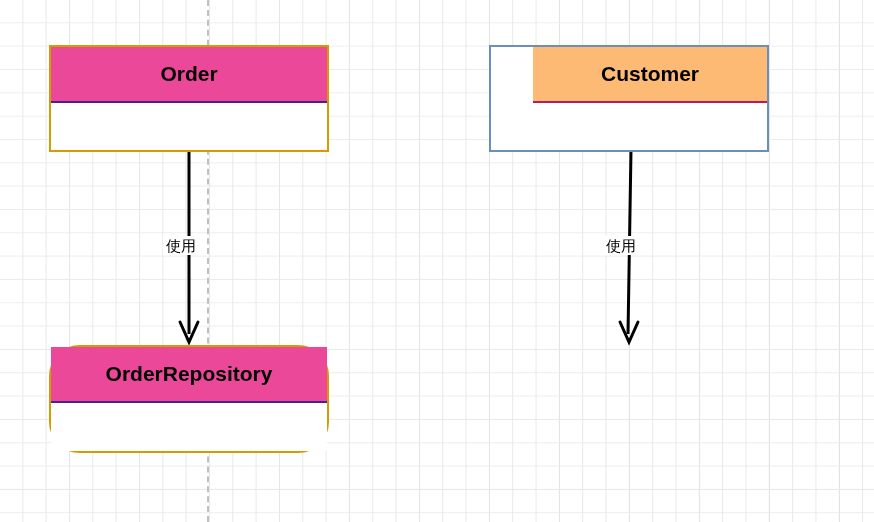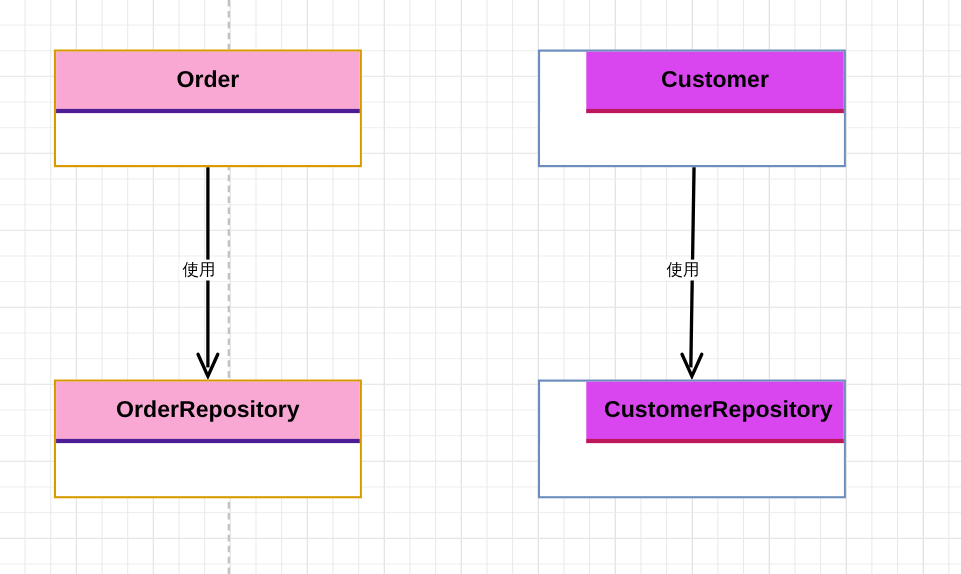--- a/index.html
+++ b/index.html
@@ -59,28 +59,28 @@
     font-weight: bold;
     color: #000000;
     white-space: nowrap;
   }
   .uml-body {
     box-sizing: border-box;
     background: #ffffff;
   }
   .uml-box.orange { border-color: #d79b00; }
   .uml-box.orange .uml-header {
-    background: #f9a8d4;
-    border-bottom: 4px solid #4c1d95;
+    background: #ec4899;
+    border-bottom: 2px solid #4c1d95;
     text-align: center;
   }
   .uml-box.blue { border-color: #6c8ebf; }
   .uml-box.blue .uml-header {
-    background: #d946ef;
-    border-bottom: 4px solid #be185d;
+    background: #fdba74;
+    border-bottom: 2px solid #be185d;
     margin-left: 42px;
   }
   
   .arrow-svg {
     position: absolute;
     overflow: visible;
   }
   .edge-label {
     position: absolute;
     font-size: 15px;
@@ -117,23 +117,19 @@
   <div class="uml-box orange" style="left:49px; top:45px; width:280px; height:107px;">
     <div class="uml-header">Order</div>
     <div class="uml-body" style="height:47px;"></div>
   </div>
 
   <div class="uml-box blue" style="left:489px; top:45px; width:280px; height:107px;">
     <div class="uml-header">Customer</div>
     <div class="uml-body" style="height:47px;"></div>
   </div>
 
-  <div class="uml-box orange" style="left:49px; top:345px; width:280px; height:108px;">
+  <div class="uml-box orange" style="left:49px; top:345px; width:280px; height:108px;border-radius:31px;">
     <div class="uml-header">OrderRepository</div>
     <div class="uml-body" style="height:48px;"></div>
   </div>
 
-  <div class="uml-box blue" style="left:489px; top:345px; width:280px; height:108px;">
-    <div class="uml-header" style="overflow:visible; padding-left:6px;">CustomerRepository</div>
-    <div class="uml-body" style="height:48px;"></div>
-  </div>
 
 </div>
 
 </body></html>

